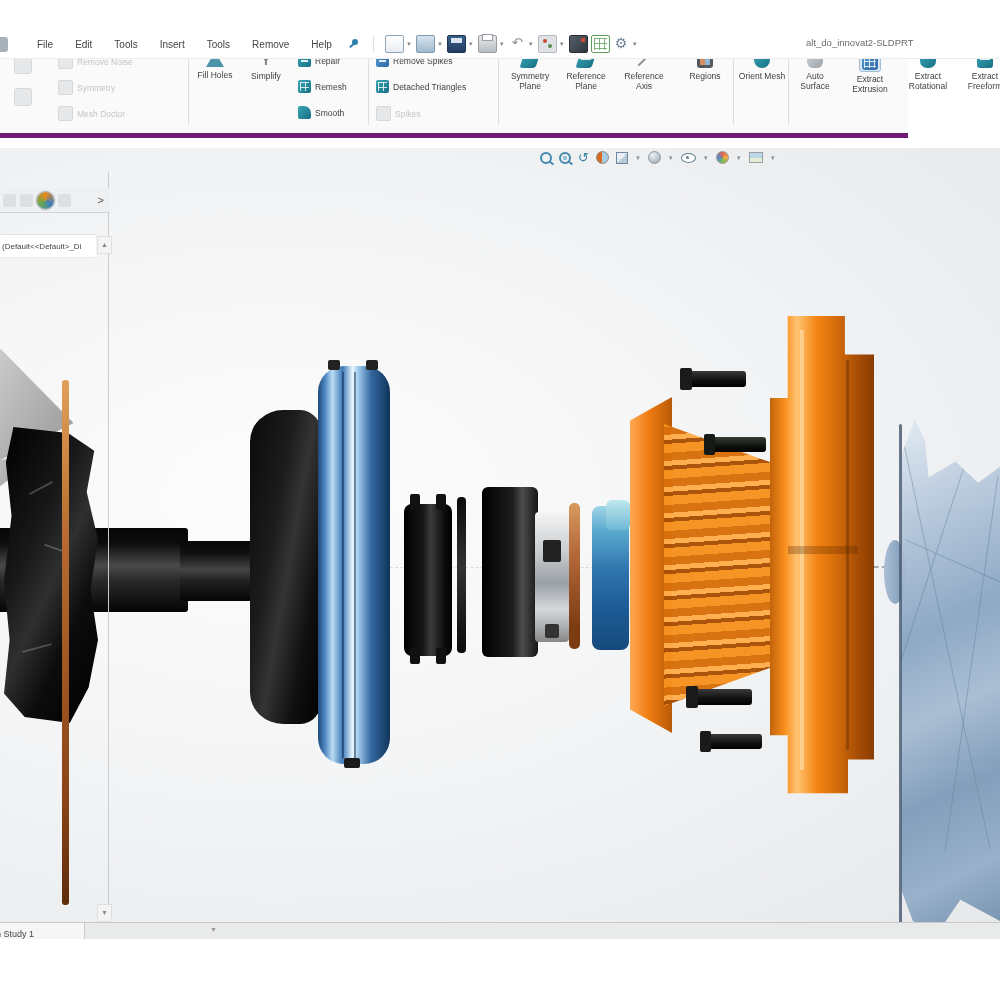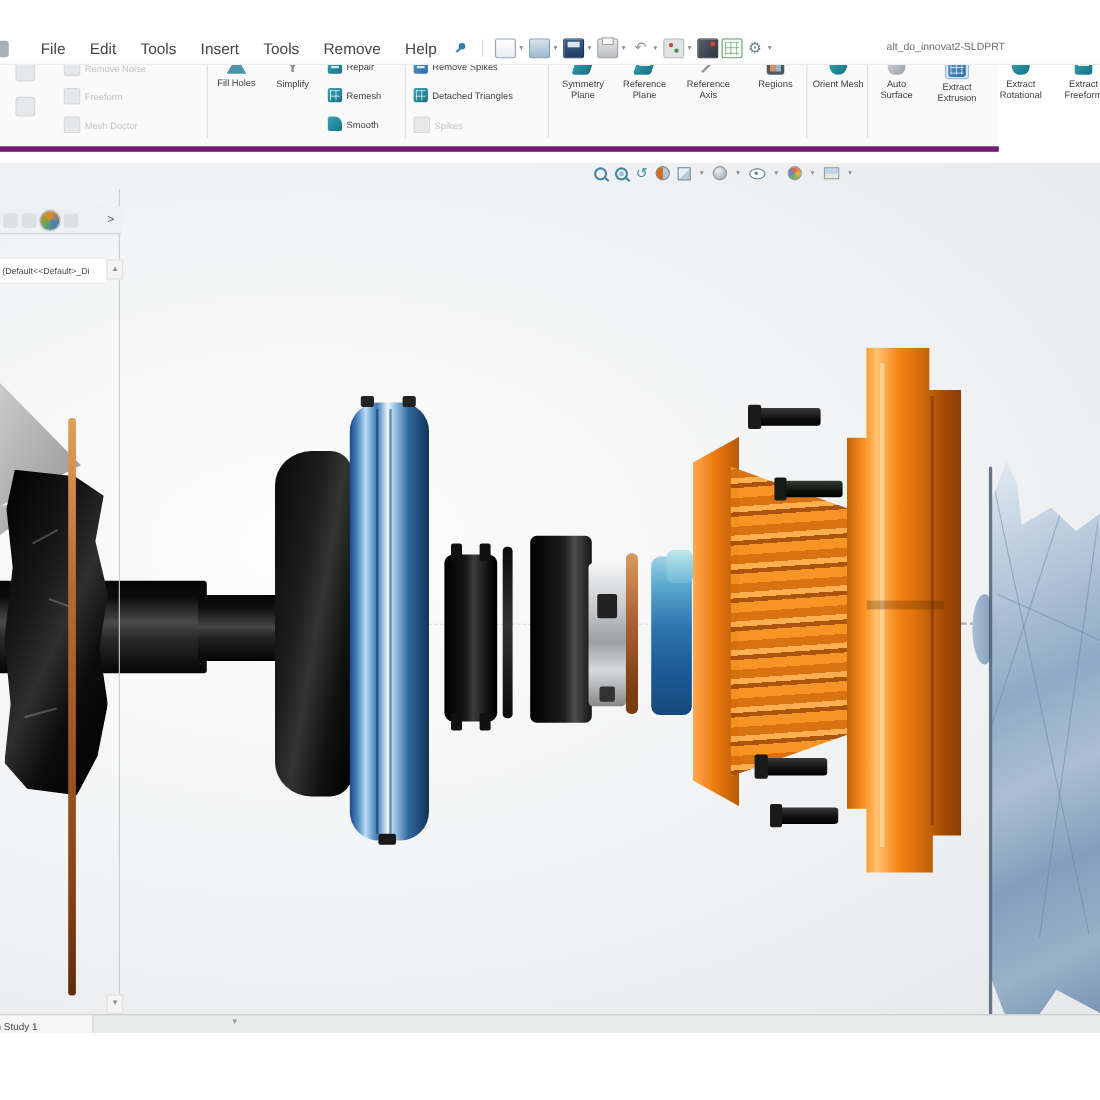--- a/index.html
+++ b/index.html
@@ -2,21 +2,21 @@
 <html><head>
 <meta charset="utf-8">
 <style>
   html,body{margin:0;padding:0;background:#fff;}
   #app{position:relative;width:1000px;height:1000px;overflow:hidden;
        font-family:"Liberation Sans","DejaVu Sans",sans-serif;background:#fff;}
   
   #topgap{position:absolute;left:0;top:0;width:1000px;height:30px;background:#fff;z-index:6;}
   #menubar{position:absolute;left:0;top:30px;width:1000px;height:28px;background:#fff;z-index:7;
            display:flex;align-items:center;border-bottom:1px solid #ececec;}
-  .menu-item{font-size:14px;color:#444;padding:0 11px;cursor:default;}
+  .menu-item{font-size:10px;color:#444;padding:0 11px;cursor:default;}
   #partial-logo{width:8px;height:15px;background:#a9b1b8;border-radius:0 3px 3px 0;margin-right:18px;}
   #pin{width:12px;height:12px;position:relative;margin-left:4px;}
   #pin:before{content:"";position:absolute;left:5px;top:1px;width:6px;height:6px;border-radius:50%;background:#2e7fae;}
   #pin:after{content:"";position:absolute;left:2px;top:6px;width:7px;height:2px;background:#2e7fae;transform:rotate(-40deg);}
   .vsep{width:1px;height:16px;background:#ddd;margin:0 8px 0 14px;}
   .qi{width:17px;height:16px;border-radius:2px;position:relative;margin-left:3px;}
   .caret{font-size:6px;color:#8a8a8a;margin:0 1px 0 2px;}
   .qi-new{background:linear-gradient(180deg,#fff,#e8edf2);border:1px solid #8fa6b8;}
   .qi-open{background:linear-gradient(180deg,#d8e4ee,#9fb9cd);border:1px solid #7e99ad;}
   .qi-save{background:linear-gradient(180deg,#3c5f8c,#223d60);border:1px solid #1c3452;}
@@ -153,21 +153,21 @@
 
   <div id="ribbon">
     <div class="ric ic-ghost" style="position:absolute;left:14px;top:12px;"></div>
     <div class="ric ic-ghost" style="position:absolute;left:14px;top:44px;"></div>
     <div class="rrow dim" style="left:58px;top:10px;">
       <div class="sic ic-ghost"></div>
       <span>Remove Noise</span>
     </div>
     <div class="rrow dim" style="left:58px;top:36px;">
       <div class="sic ic-ghost"></div>
-      <span>Freeform</span>
+      <span>Symmetry</span>
     </div>
     <div class="rrow dim" style="left:58px;top:62px;">
       <div class="sic ic-ghost"></div>
       <span>Mesh Doctor</span>
     </div>
 
     <div class="rsep" style="left:188px;"></div>
 
     <div class="rbtn" style="left:192px;width:46px;">
       <div class="ric ic-tri"></div>

